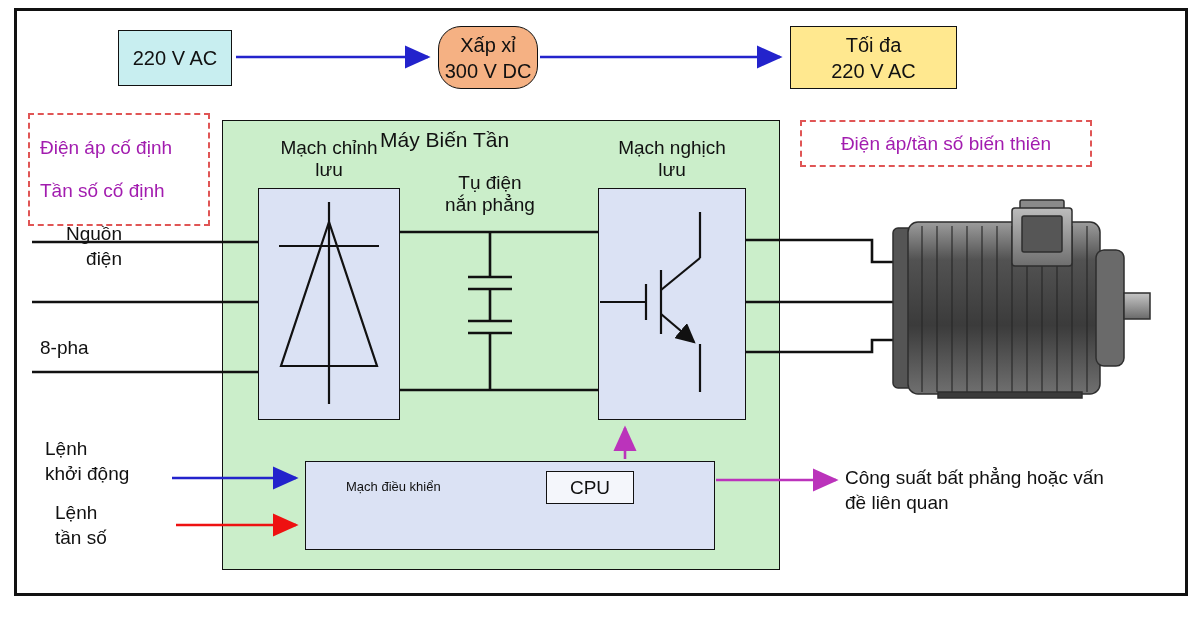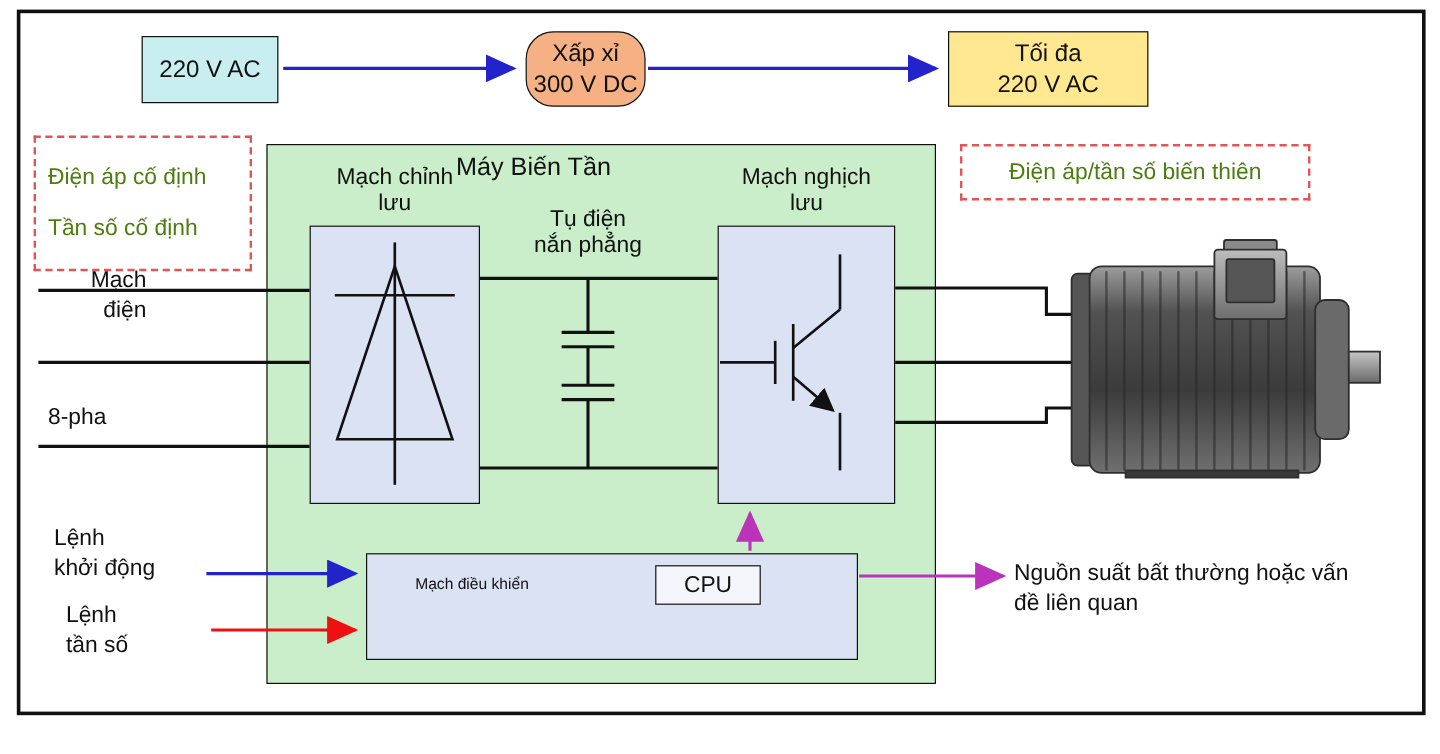--- a/index.html
+++ b/index.html
@@ -22,21 +22,21 @@
   .box-output { left:790px; top:26px;  width:167px; height:63px; background:#ffe88f; }
 
   .greenbox {
     position:absolute; left:222px; top:120px; width:558px; height:450px;
     background:#cbeeca; border:1.6px solid #111;
   }
   .title { position:absolute; left:380px; top:128px; width:220px; text-align:left;
            font-size:21px; }
 
   .dashed {
-    position:absolute; border:2px dashed #e05555; font-size:19px; color:#4d7c0f;
+    position:absolute; border:2px dashed #e05555; font-size:19px; color:#a21caf;
   }
   .dashed-left {
     left:28px; top:113px; width:182px; height:113px;
     display:flex; flex-direction:column; justify-content:space-evenly;
     padding-left:10px;
   }
   .dashed-right {
     left:800px; top:120px; width:292px; height:47px;
     display:flex; align-items:center; justify-content:center; 
   }
@@ -101,28 +101,28 @@
   <div class="complabel lbl-inv">Mạch nghịch
 lưu</div>
 
   <div class="compbox box-rect"></div>
   <div class="compbox box-inv"></div>
   <div class="compbox box-ctrl">
     <div class="ctrl-label">Mạch điều khiển</div>
     <div class="cpu-box">CPU</div>
   </div>
 
-  <div class="sidetext txt-source">Mạch
+  <div class="sidetext txt-source">Nguồn
 điện</div>
   <div class="sidetext txt-phase">8-pha</div>
   <div class="sidetext txt-start">Lệnh
 khởi động</div>
   <div class="sidetext txt-freq">Lệnh
 tần số</div>
-  <div class="sidetext txt-alert">Nguồn suất bất thường hoặc vấn
+  <div class="sidetext txt-alert">Công suất bất phẳng hoặc vấn
 đề liên quan</div>
 
   <svg class="overlay" width="1200" height="628" viewBox="0 0 1200 628">
     <defs>
       <marker id="ab" markerWidth="11" markerHeight="9" refX="9" refY="4.5" orient="auto">
         <path d="M0,0 L10,4.5 L0,9 z" fill="#2323cc"></path>
       </marker>
       <marker id="ar" markerWidth="11" markerHeight="9" refX="9" refY="4.5" orient="auto">
         <path d="M0,0 L10,4.5 L0,9 z" fill="#ee1111"></path>
       </marker>

